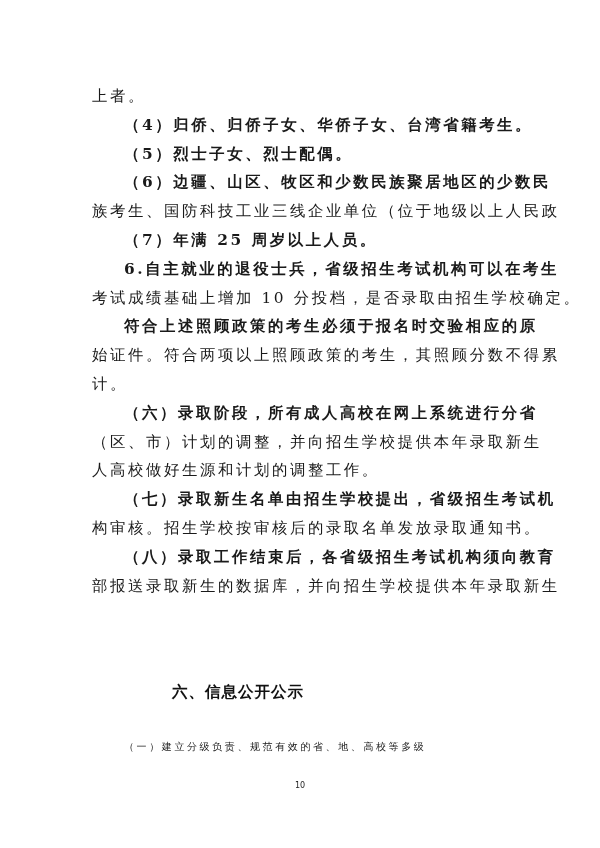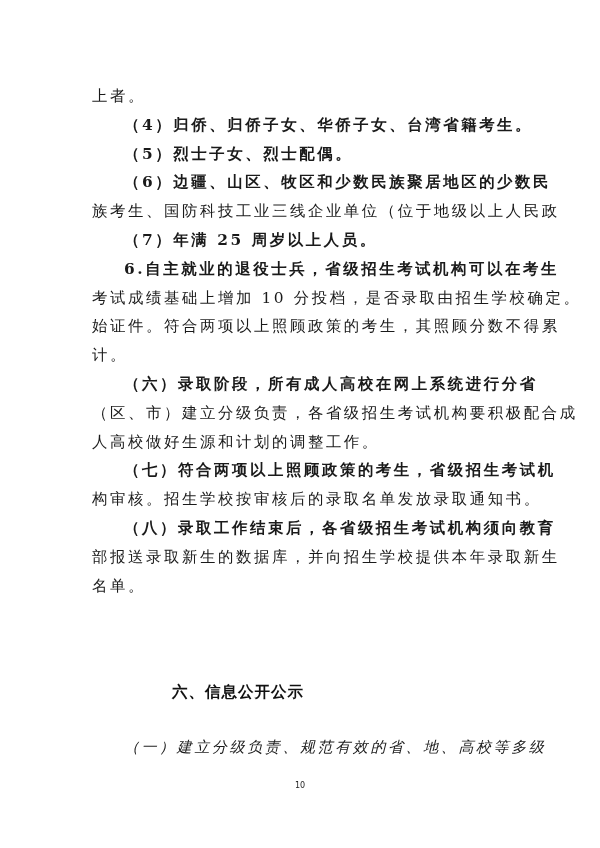--- a/index.html
+++ b/index.html
@@ -6,46 +6,46 @@
   body { width: 600px; height: 848px; position: relative; overflow: hidden;
          font-family: "DejaVu Serif", "Liberation Serif", serif; color: #1a1a1a; }
   .page { position: absolute; left: 0; top: 6px; width: 600px; height: 848px; background: #fff; }
   .body-text { position: absolute; left: 92px; top: 76px; width: 417px; }
   .line { height: 28.8px; line-height: 28.8px; font-size: 15.4px; white-space: nowrap;
           letter-spacing: 2.6px; overflow: visible; }
   .indent { padding-left: 32px; font-weight: bold; }
   .heading { position: absolute; left: 0; width: 476px; top: 676px; text-align: center;
              font-family: "DejaVu Sans", "Liberation Sans", sans-serif; font-weight: bold;
              font-size: 15.5px; letter-spacing: 1px; color: #111; }
-  .after-heading { position: absolute; left: 124px; top: 727px; font-size: 15px;
-                   letter-spacing: 2.6px; white-space: nowrap; line-height: 28.8px; font-style: italic; }
+  .after-heading { position: absolute; left: 124px; top: 727px; font-size: 10px;
+                   letter-spacing: 2.6px; white-space: nowrap; line-height: 28.8px; }
   .page-number { position: absolute; left: 0; width: 600px; top: 775px; text-align: center;
                  font-family: "DejaVu Sans", "Liberation Sans", sans-serif; font-size: 8px; color: #222; }
 </style>
 </head>
 <body>
 
 <div class="page">
   <div class="body-text">
     <div class="line">上者。</div>
     <div class="line indent">（4）归侨、归侨子女、华侨子女、台湾省籍考生。</div>
     <div class="line indent">（5）烈士子女、烈士配偶。</div>
     <div class="line indent">（6）边疆、山区、牧区和少数民族聚居地区的少数民</div>
     <div class="line">族考生、国防科技工业三线企业单位（位于地级以上人民政</div>
     <div class="line indent">（7）年满 25 周岁以上人员。</div>
     <div class="line indent">6.自主就业的退役士兵，省级招生考试机构可以在考生</div>
     <div class="line">考试成绩基础上增加 10 分投档，是否录取由招生学校确定。</div>
+    <div class="line indent">符合上述照顾政策的考生必须于报名时交验相应的原</div>
     <div class="line">始证件。符合两项以上照顾政策的考生，其照顾分数不得累</div>
     <div class="line">计。</div>
     <div class="line indent">（六）录取阶段，所有成人高校在网上系统进行分省</div>
-    <div class="line">（区、市）建立分级负责，各省级招生考试机构要积极配合成</div>
+    <div class="line">（区、市）计划的调整，并向招生学校提供本年录取新生</div>
     <div class="line">人高校做好生源和计划的调整工作。</div>
-    <div class="line indent">（七）符合两项以上照顾政策的考生，省级招生考试机</div>
+    <div class="line indent">（七）录取新生名单由招生学校提出，省级招生考试机</div>
     <div class="line">构审核。招生学校按审核后的录取名单发放录取通知书。</div>
     <div class="line indent">（八）录取工作结束后，各省级招生考试机构须向教育</div>
     <div class="line">部报送录取新生的数据库，并向招生学校提供本年录取新生</div>
-    <div class="line">名单。</div>
   </div>
 
   <div class="heading">六、信息公开公示</div>
   <div class="after-heading">（一）建立分级负责、规范有效的省、地、高校等多级</div>
   <div class="page-number">10</div>
 </div>
 
 </body></html>

